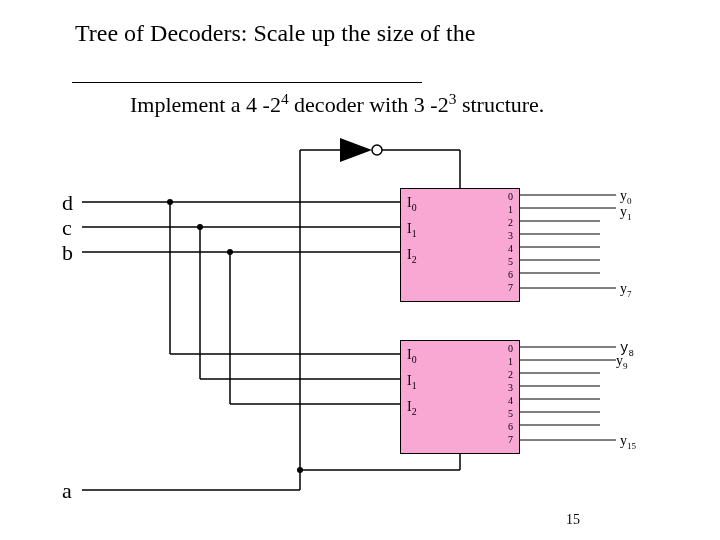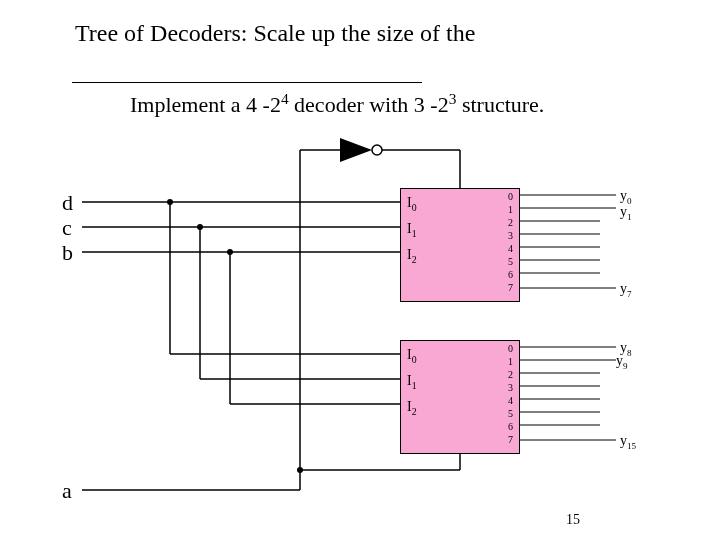--- a/index.html
+++ b/index.html
@@ -121,21 +121,21 @@
     <div class="dec-out-label" style="right:6px; top:42px;">3</div>
     <div class="dec-out-label" style="right:6px; top:55px;">4</div>
     <div class="dec-out-label" style="right:6px; top:68px;">5</div>
     <div class="dec-out-label" style="right:6px; top:81px;">6</div>
     <div class="dec-out-label" style="right:6px; top:94px;">7</div>
   </div>
 
   <div class="y-label" style="left:620px; top:188px;"><span>y</span><span class="sub">0</span></div>
   <div class="y-label" style="left:620px; top:204px;"><span>y</span><span class="sub">1</span></div>
   <div class="y-label" style="left:620px; top:281px;"><span>y</span><span class="sub">7</span></div>
-  <div class="y-label" style="left:620px; top:340px;"><span>y</span><span class="sub">8</span></div>
+  <div class="y-label" style="left:620px; top:340px;font-family:Liberation Mono, monospace;"><span>y</span><span class="sub">8</span></div>
   <div class="y-label" style="left:616px; top:353px;"><span>y</span><span class="sub">9</span></div>
   <div class="y-label" style="left:620px; top:433px;"><span>y</span><span class="sub">15</span></div>
 
   <svg class="wires">
 
     <line x1="82" y1="202" x2="400" y2="202" stroke="#000" stroke-width="1.5"></line>
     <line x1="82" y1="227" x2="400" y2="227" stroke="#000" stroke-width="1.5"></line>
     <line x1="82" y1="252" x2="400" y2="252" stroke="#000" stroke-width="1.5"></line>
 
     <line x1="170" y1="202" x2="170" y2="354" stroke="#000" stroke-width="1.5"></line>

